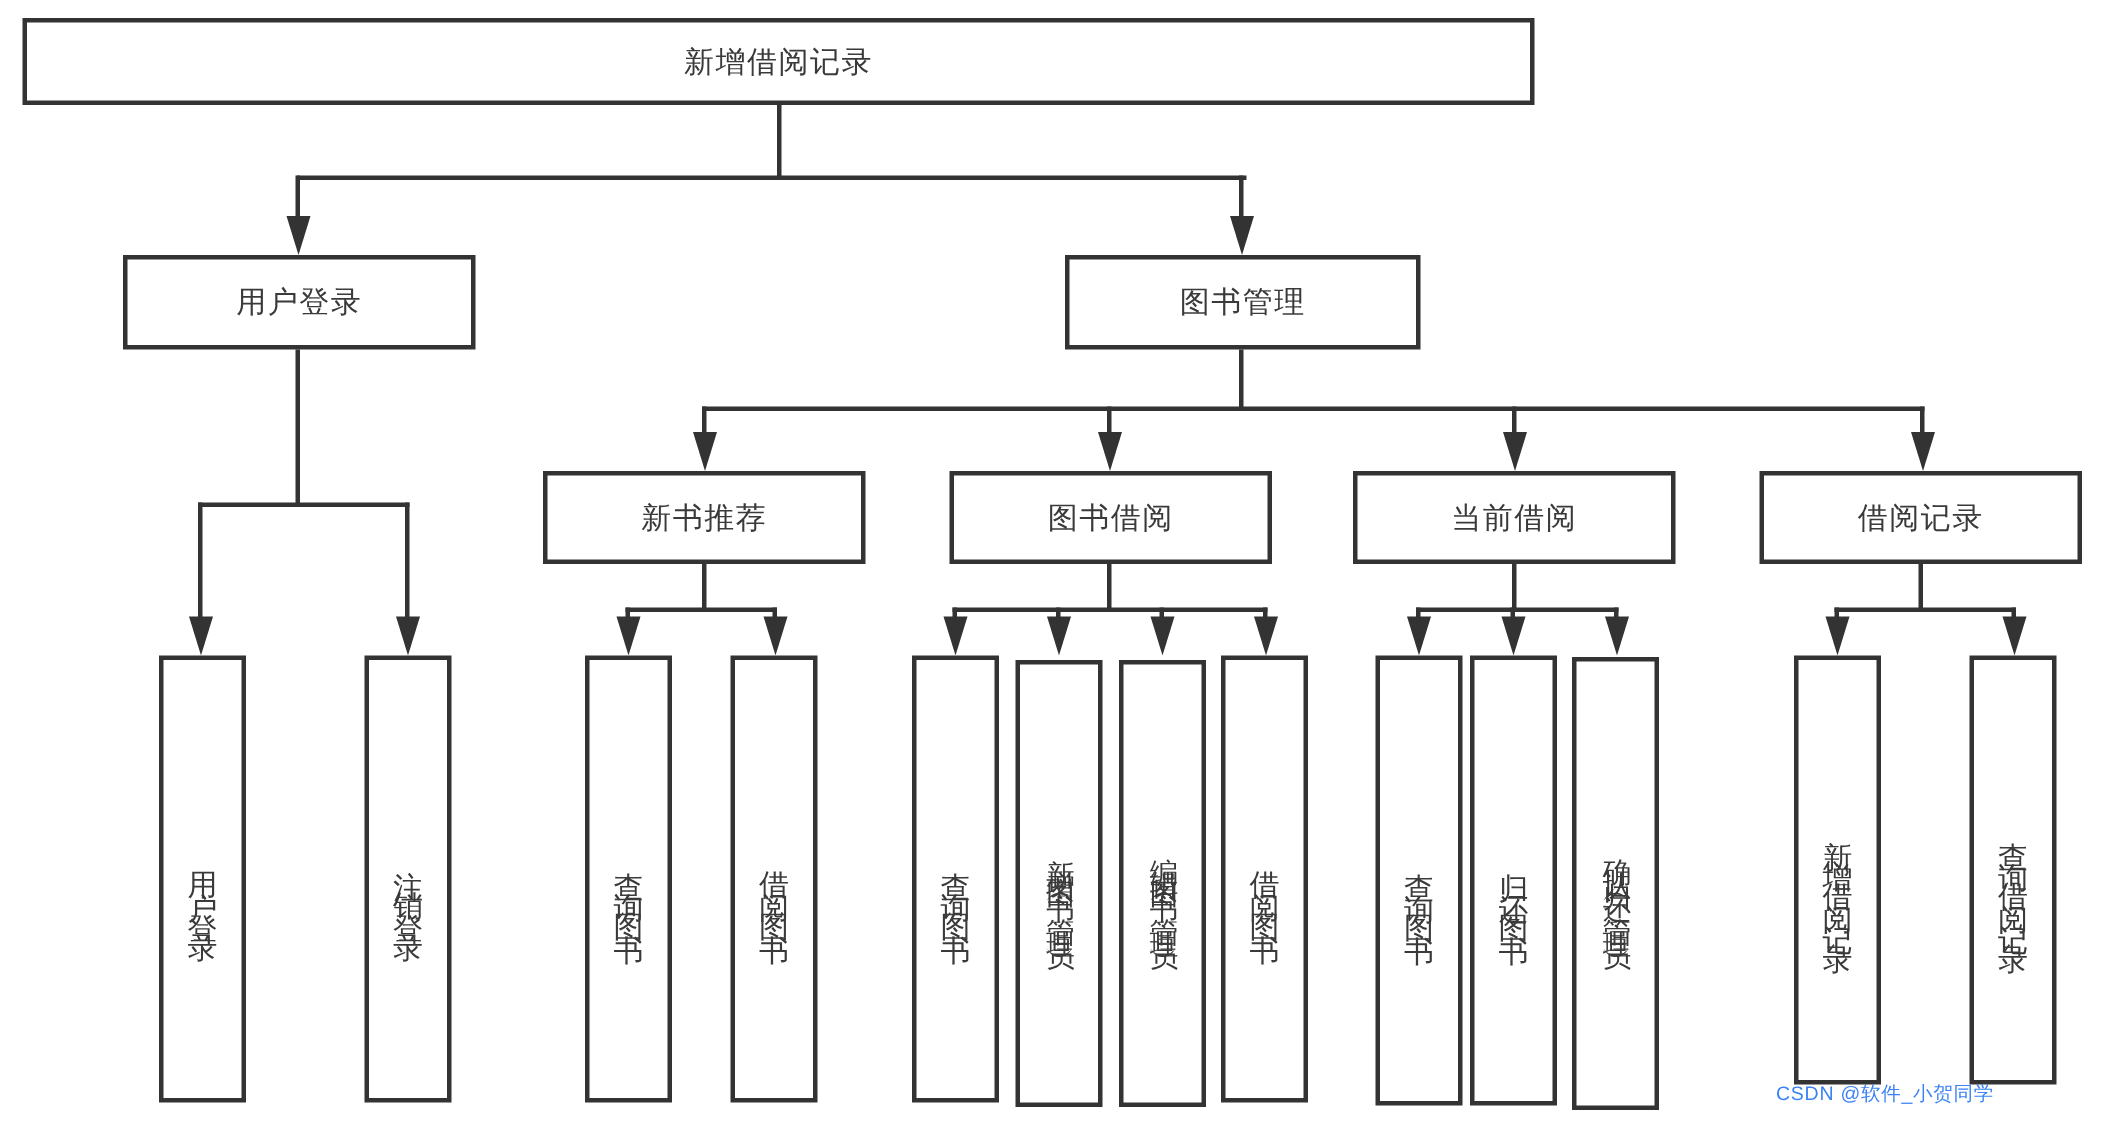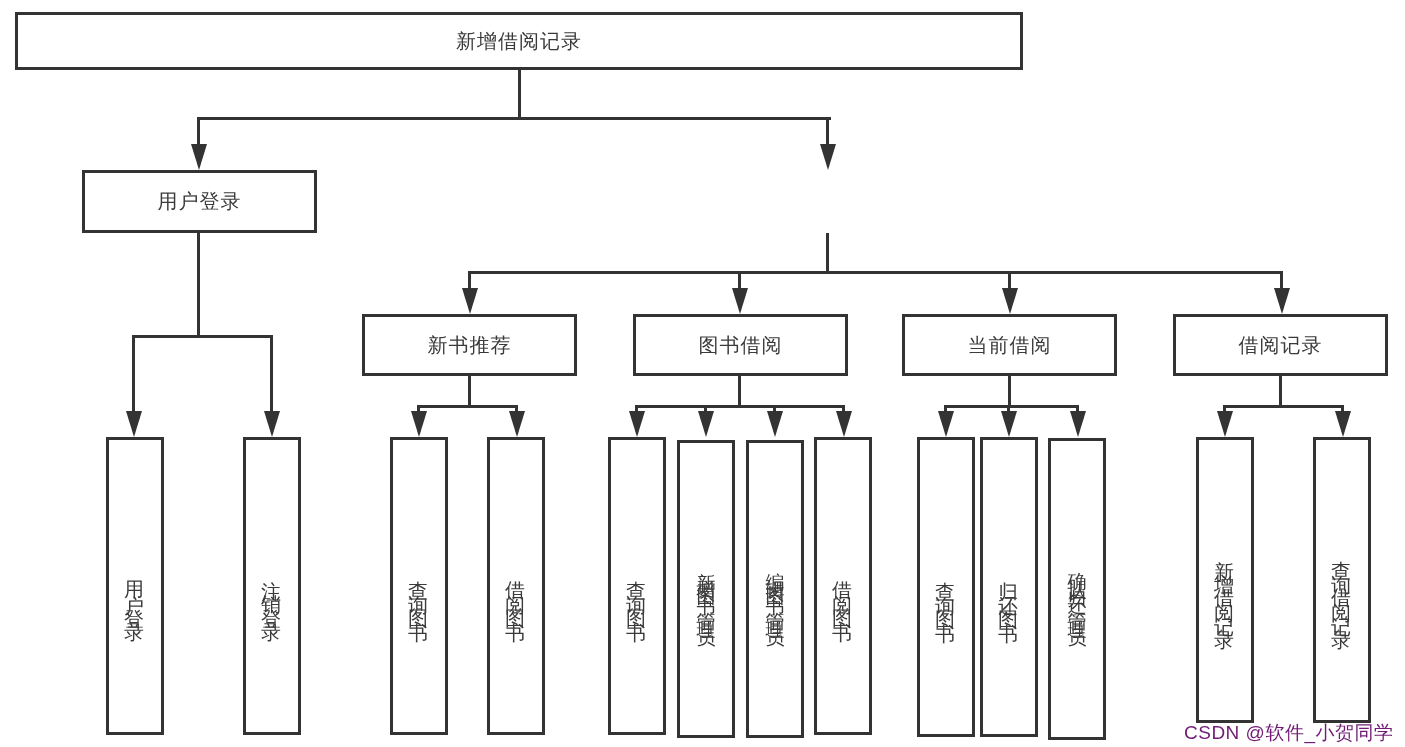--- a/index.html
+++ b/index.html
@@ -49,22 +49,22 @@
   .arw{
     position:absolute;
     width:0;height:0;
     border-left:8px solid transparent;
     border-right:8px solid transparent;
     border-top:26px solid #333333;
   }
   .watermark{
     position:absolute;
     left:1184px;top:720px;
-    font-size:19px;
-    color:#701a75;
+    font-size:13px;
+    color:#3b82f6;
     letter-spacing:0.5px;
     white-space:nowrap;
   }
 </style>
 </head>
 <body>
 
 <div class="canvas">
 
   <div class="box" style="left:15px;top:12px;width:1008px;height:58px">
@@ -73,20 +73,23 @@
 
   <div class="ln" style="left:518px;top:70px;width:3px;height:50px"></div>
   <div class="ln" style="left:198px;top:117px;width:633px;height:3px"></div>
   <div class="ln" style="left:197px;top:117px;width:3px;height:32px"></div>
   <i class="arw" style="left:191px;top:144px"></i>
   <div class="ln" style="left:826px;top:117px;width:3px;height:32px"></div>
   <i class="arw" style="left:820px;top:144px"></i>
 
   <div class="box" style="left:82px;top:170px;width:235px;height:63px">
     <span>用户登录</span>
+  </div>
+  <div class="box" style="left:710px;top:170px;width:237px;height:63px">
+    <span>图书管理</span>
   </div>
 
   <div class="ln" style="left:197px;top:233px;width:3px;height:104px"></div>
   <div class="ln" style="left:132px;top:335px;width:141px;height:3px"></div>
   <div class="ln" style="left:132px;top:335px;width:3px;height:80px"></div>
   <i class="arw" style="left:126px;top:411px"></i>
   <div class="ln" style="left:270px;top:335px;width:3px;height:80px"></div>
   <i class="arw" style="left:264px;top:411px"></i>
 
   <div class="ln" style="left:826px;top:233px;width:3px;height:41px"></div>

